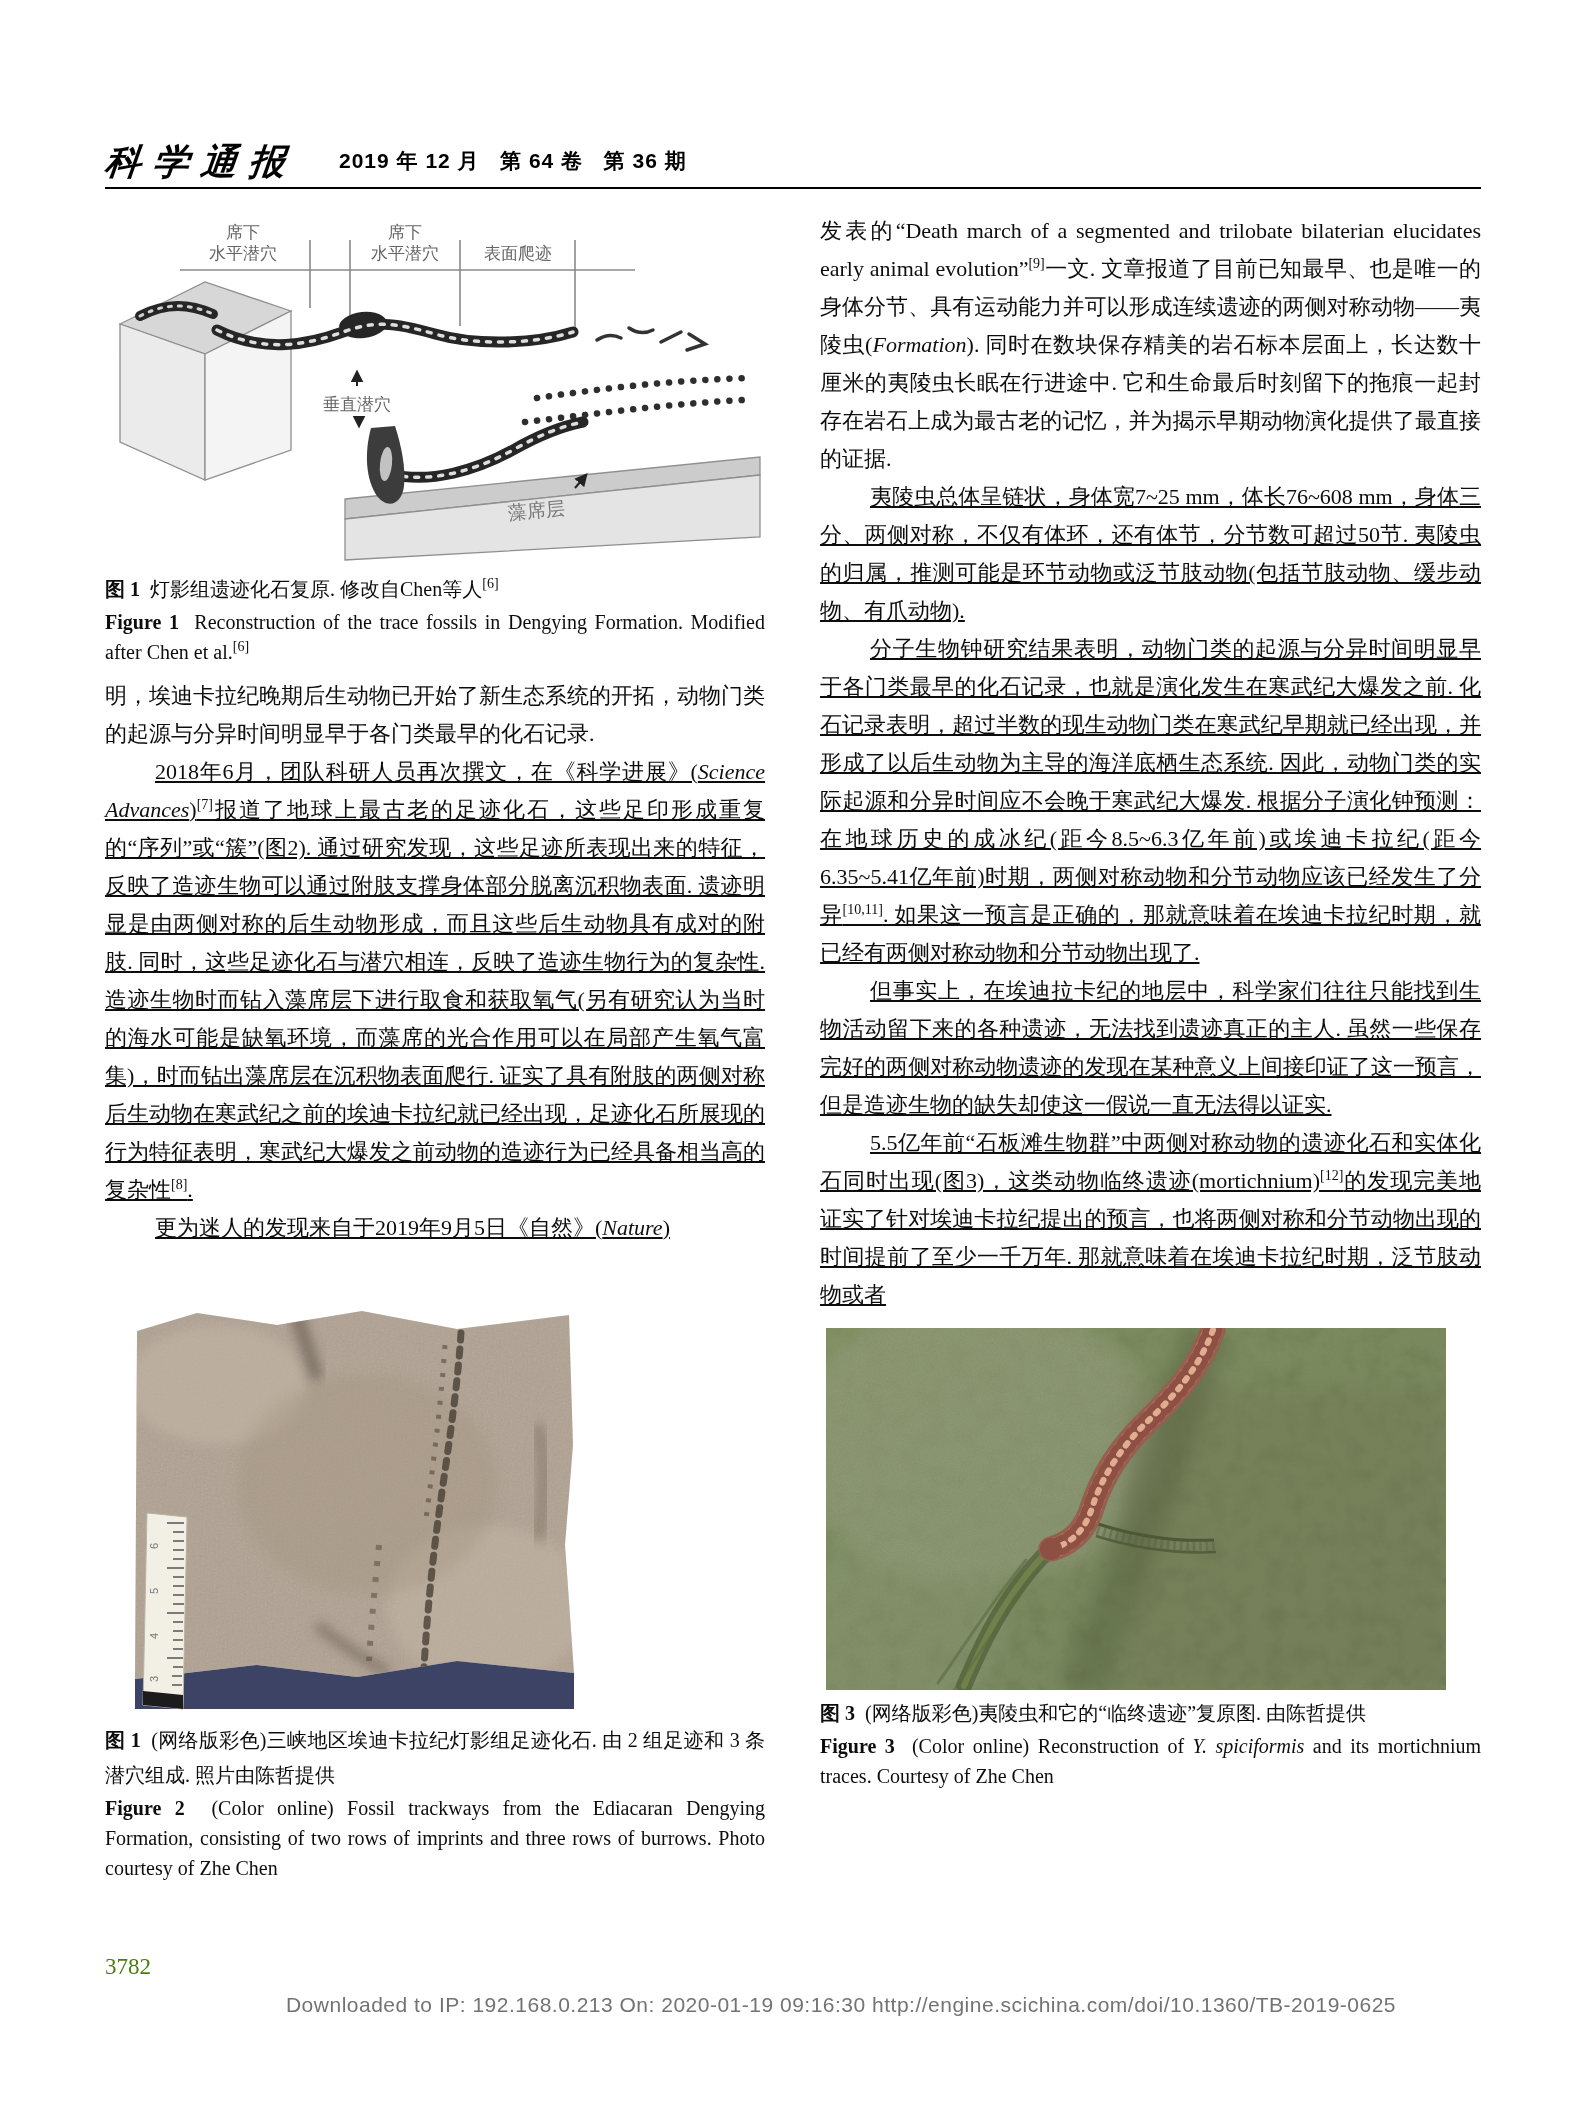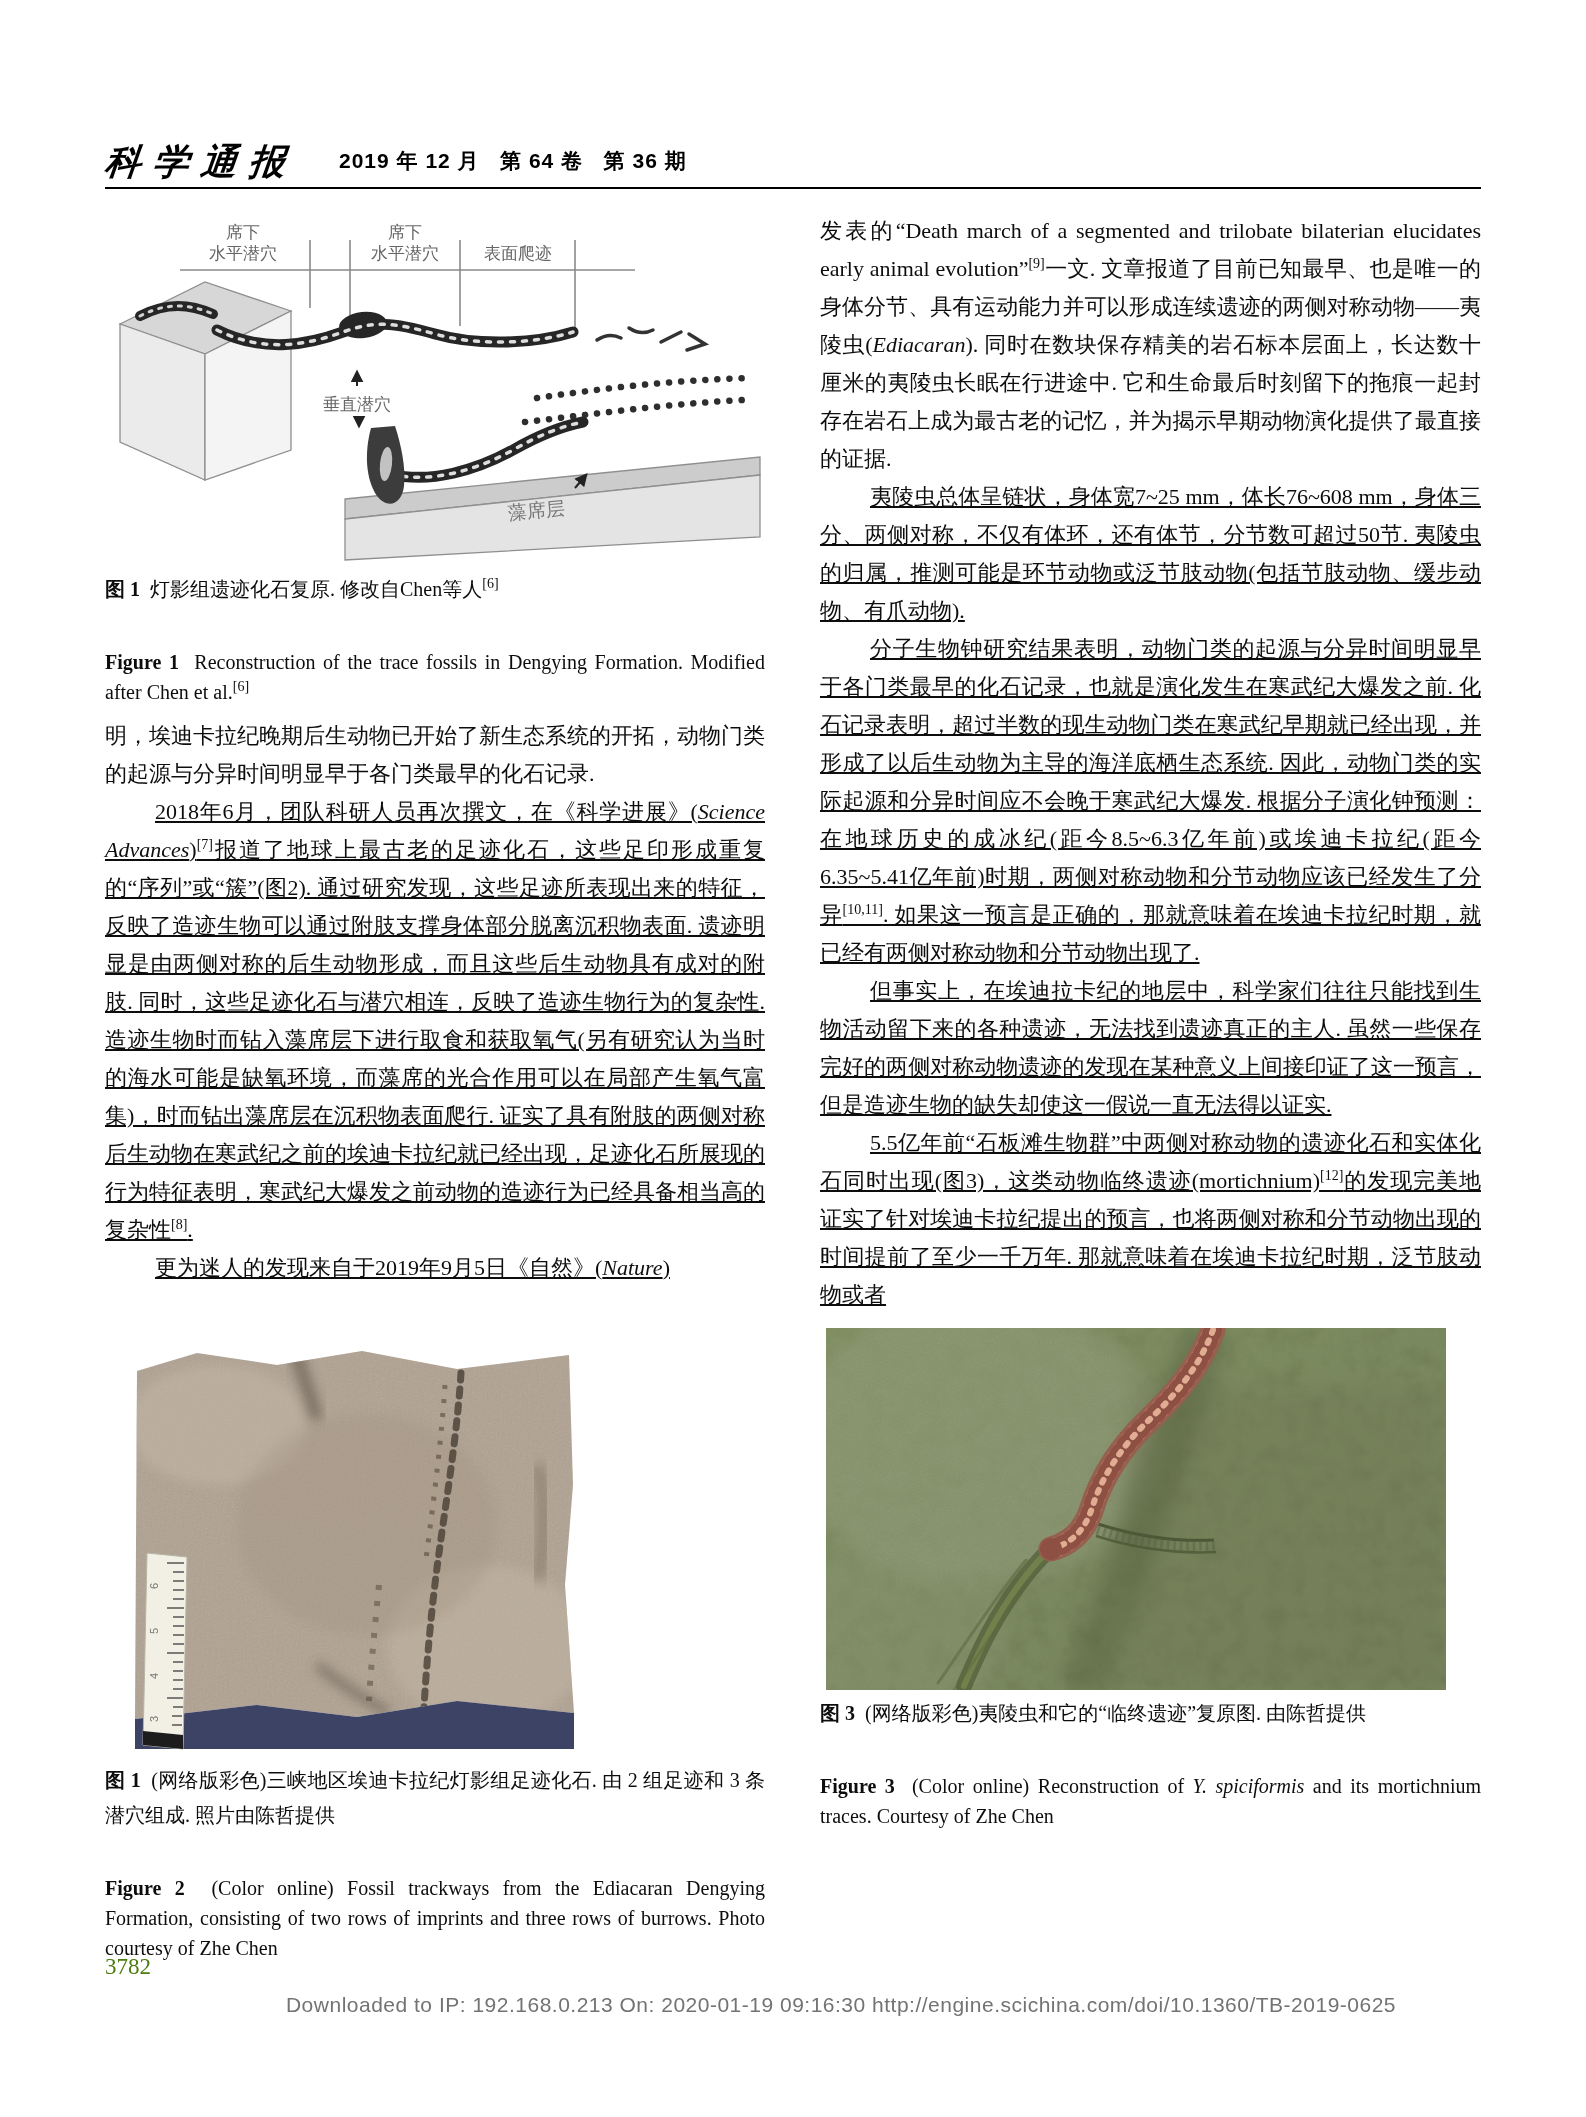--- a/index.html
+++ b/index.html
@@ -21,21 +21,21 @@
   .col-left{left:105px;width:660px;}
   .col-right{left:820px;width:661px;}
   figure{margin:0;padding:0;}
   .body-text p.body-p{
     margin:0;font-size:22px;line-height:38px;text-align:justify;color:#0d0d0d;
   }
   .body-p.indent{text-indent:50px;text-decoration:underline;}
   sup{font-size:14px;line-height:0;}
   .it{font-style:italic;}
   .bd{font-weight:bold;}
-  .cap{font-size:20px;color:#0d0d0d;text-align:justify;margin-top:40px;}
+  .cap{font-size:20px;color:#0d0d0d;text-align:justify;}
   .cap-zh{line-height:35px;margin-top:6px;}
   .cap-en{line-height:30px;}
   .left-body{margin-top:10px;}
   .fig2-wrap{margin-top:58px;}
   .fig2-wrap svg{margin-left:22px;display:block;}
   .fig3-wrap{margin-top:14px;}
   .fig3-wrap svg{margin-left:6px;display:block;}
   .page-number{position:absolute;left:105px;top:1954px;font-size:23px;color:#4d7c0f;}
   .watermark{
     position:absolute;left:0;top:1993px;width:100%;text-align:center;
@@ -170,21 +170,21 @@
           <polygon points="16,386 56,390 56,404 16,400" fill="#1c1c1c"></polygon>
         </g>
       </svg>
       <div class="cap cap-zh"><span class="bd">图 1</span><span>&nbsp;&nbsp;(网络版彩色)三峡地区埃迪卡拉纪灯影组足迹化石. 由 2 组足迹和 3 条潜穴组成. 照片由陈哲提供</span></div>
       <div class="cap cap-en"><span class="bd">Figure 2</span><span>&nbsp;&nbsp;(Color online) Fossil trackways from the Ediacaran Dengying Formation, consisting of two rows of imprints and three rows of burrows. Photo courtesy of Zhe Chen</span></div>
     </figure>
   </div>
 
   <div class="col col-right">
     <div class="body-text">
-        <p class="body-p"><span>发表的“Death march of a segmented and trilobate bilaterian elucidates early animal evolution”</span><sup>[9]</sup><span>一文. 文章报道了目前已知最早、也是唯一的身体分节、具有运动能力并可以形成连续遗迹的两侧对称动物——夷陵虫(</span><span class="it">Ediacaran</span><span>). 同时在数块保存精美的岩石标本层面上，长达数十厘米的夷陵虫长眠在行进途中. 它和生命最后时刻留下的拖痕一起封存在岩石上成为最古老的记忆，并为揭示早期动物演化提供了最直接的证据.</span></p>
+        <p class="body-p"><span>发表的“Death march of a segmented and trilobate bilaterian elucidates early animal evolution”</span><sup>[9]</sup><span>一文. 文章报道了目前已知最早、也是唯一的身体分节、具有运动能力并可以形成连续遗迹的两侧对称动物——夷陵虫(</span><span class="it">Formation</span><span>). 同时在数块保存精美的岩石标本层面上，长达数十厘米的夷陵虫长眠在行进途中. 它和生命最后时刻留下的拖痕一起封存在岩石上成为最古老的记忆，并为揭示早期动物演化提供了最直接的证据.</span></p>
         <p class="body-p indent"><span>夷陵虫总体呈链状，身体宽7~25 mm，体长76~608 mm，身体三分、两侧对称，不仅有体环，还有体节，分节数可超过50节. 夷陵虫的归属，推测可能是环节动物或泛节肢动物(包括节肢动物、缓步动物、有爪动物).</span></p>
         <p class="body-p indent"><span>分子生物钟研究结果表明，动物门类的起源与分异时间明显早于各门类最早的化石记录，也就是演化发生在寒武纪大爆发之前. 化石记录表明，超过半数的现生动物门类在寒武纪早期就已经出现，并形成了以后生动物为主导的海洋底栖生态系统. 因此，动物门类的实际起源和分异时间应不会晚于寒武纪大爆发. 根据分子演化钟预测：在地球历史的成冰纪(距今8.5~6.3亿年前)或埃迪卡拉纪(距今6.35~5.41亿年前)时期，两侧对称动物和分节动物应该已经发生了分异</span><sup>[10,11]</sup><span>. 如果这一预言是正确的，那就意味着在埃迪卡拉纪时期，就已经有两侧对称动物和分节动物出现了.</span></p>
         <p class="body-p indent"><span>但事实上，在埃迪拉卡纪的地层中，科学家们往往只能找到生物活动留下来的各种遗迹，无法找到遗迹真正的主人. 虽然一些保存完好的两侧对称动物遗迹的发现在某种意义上间接印证了这一预言，但是造迹生物的缺失却使这一假说一直无法得以证实.</span></p>
         <p class="body-p indent"><span>5.5亿年前“石板滩生物群”中两侧对称动物的遗迹化石和实体化石同时出现(图3)，这类动物临终遗迹(mortichnium)</span><sup>[12]</sup><span>的发现完美地证实了针对埃迪卡拉纪提出的预言，也将两侧对称和分节动物出现的时间提前了至少一千万年. 那就意味着在埃迪卡拉纪时期，泛节肢动物或者</span></p>
       </div>
 
     <figure class="fig3-wrap">
       <svg viewBox="0 0 620 362" width="620" height="362">
         <defs>
           <linearGradient id="mossG" x1="0" y1="0" x2="1" y2="1">

